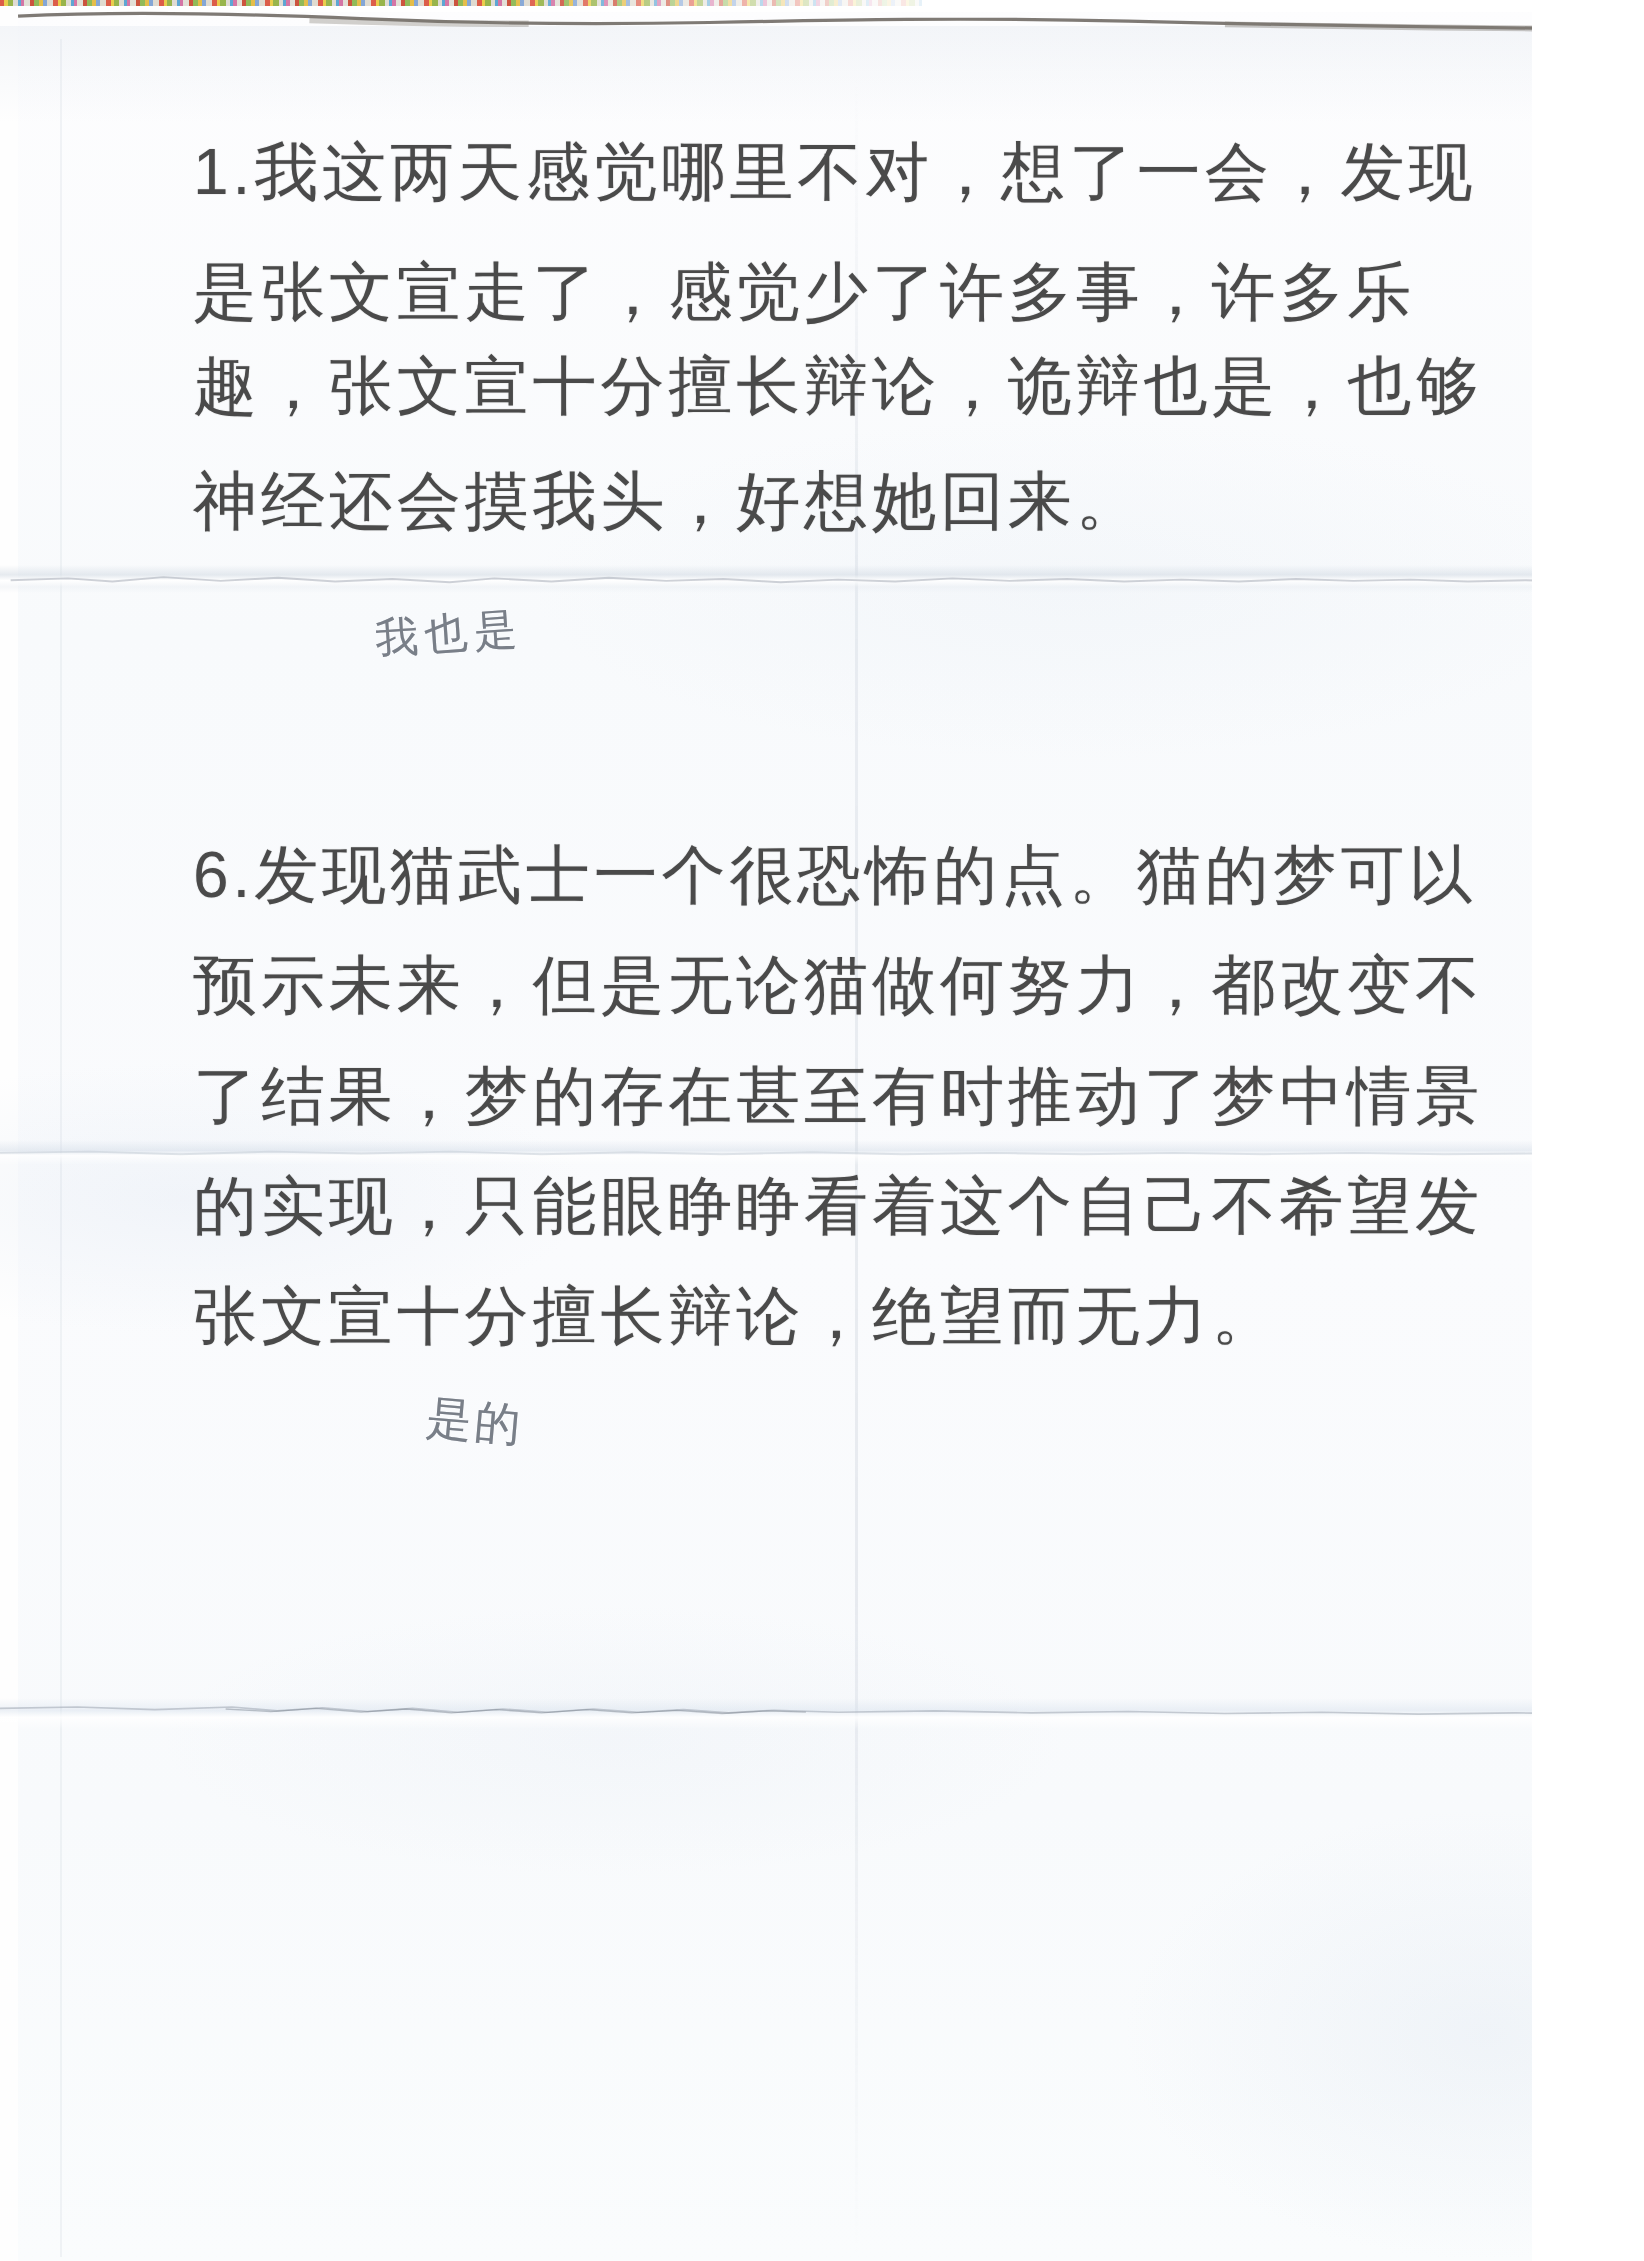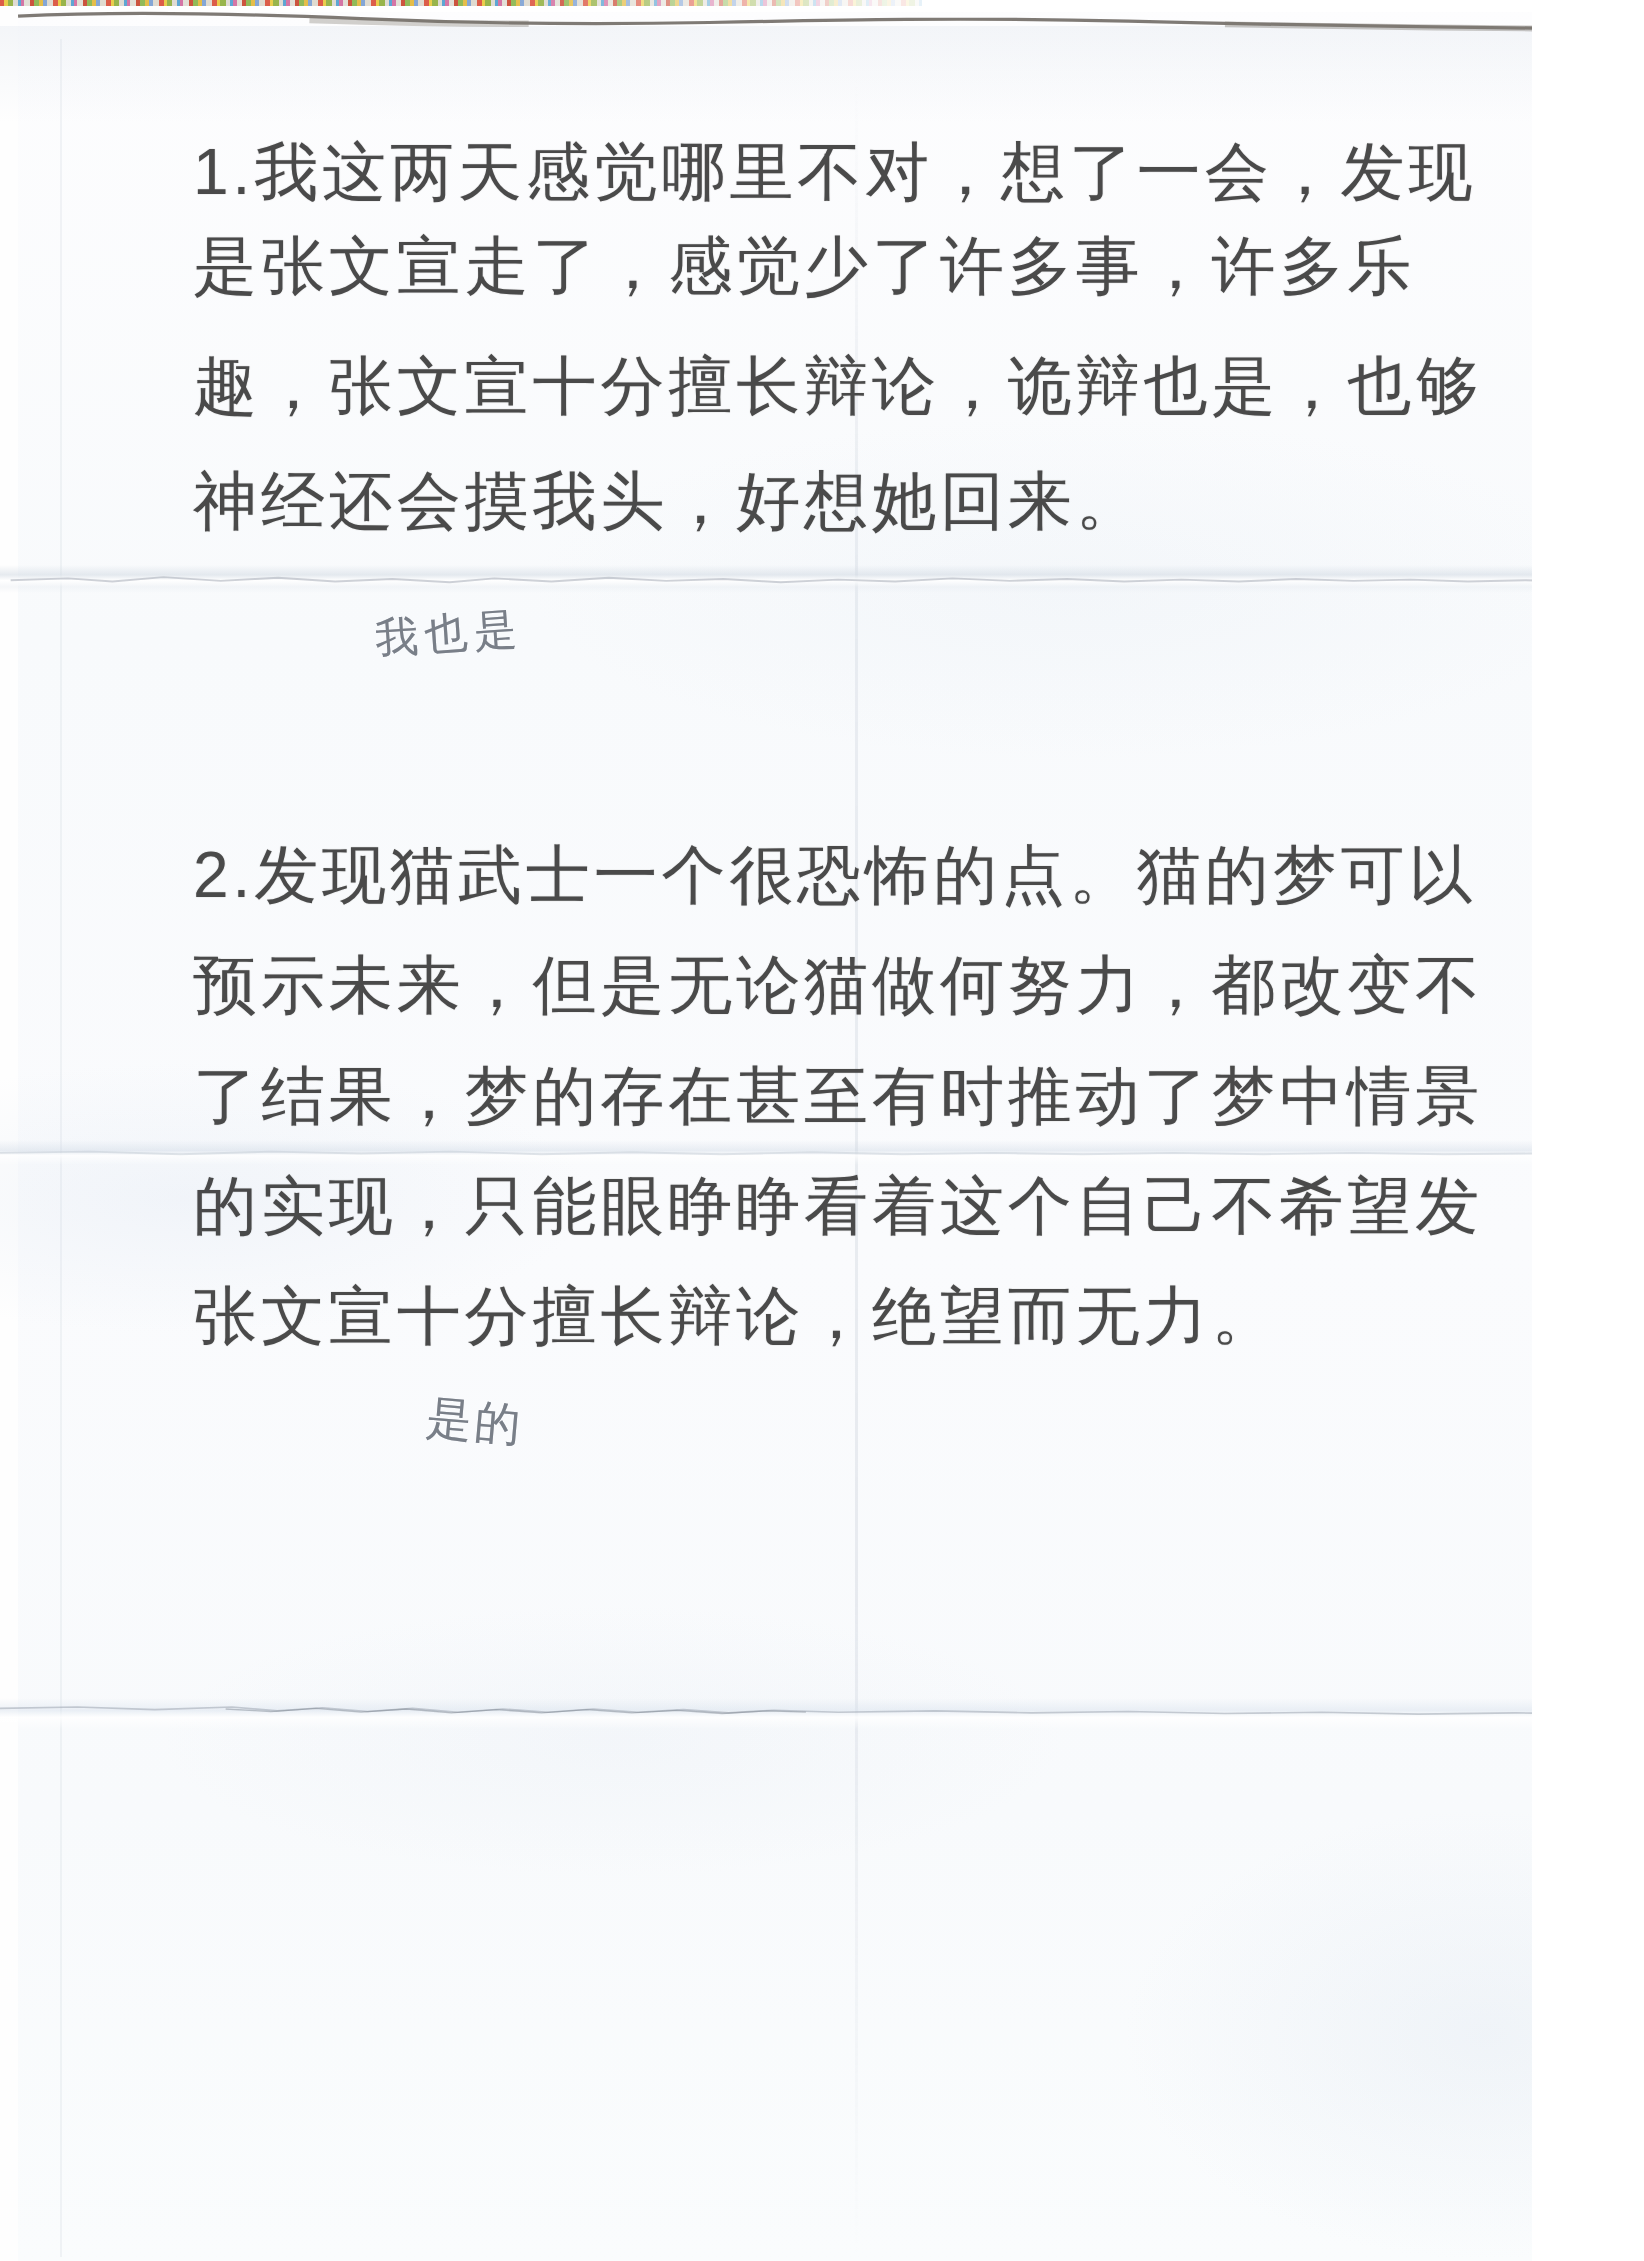--- a/index.html
+++ b/index.html
@@ -52,21 +52,21 @@
   .fold-v2{left:60px;top:39px;width:1.9px;height:2218px;background:rgba(200,208,218,.22);}
   .para{position:absolute;left:193px;}
   .p1{top:137px;}
   .p2{top:840px;}
   .pline{
     position:absolute;left:0;white-space:nowrap;
     font-size:64px;letter-spacing:3.9px;line-height:1.1;
     color:#3d3d3d;opacity:.93;
     text-shadow:0 0 1.3px rgba(70,70,70,.35);
   }
-  .p1 .l1{top:0;}   .p1 .l2{top:95px;font-family:Liberation Serif, serif;} .p1 .l3{top:219px;font-family:Liberation Mono, monospace;} .p1 .l4{top:329px;}
+  .p1 .l1{top:0;}   .p1 .l2{top:120px;} .p1 .l3{top:219px;font-family:Liberation Mono, monospace;} .p1 .l4{top:329px;}
   .p2 .l1{top:0;}   .p2 .l2{top:110px;} .p2 .l3{top:221px;text-align:right;} .p2 .l4{top:331px;} .p2 .l5{top:441px;}
   .hand{
     position:absolute;white-space:nowrap;
     color:rgba(112,117,127,.88);
     text-shadow:0 0 0.6px rgba(130,135,145,.5);
   }
   .hw1{left:375px;top:605px;font-size:43px;letter-spacing:6.4px;transform:rotate(-4deg);}
   .hw2{left:426px;top:1391px;font-size:46px;letter-spacing:2.6px;transform:rotate(5deg);}
 </style>
 </head>
@@ -116,21 +116,21 @@
   <div class="para p1">
     <div class="pline l1">1.我这两天感觉哪里不对，想了一会，发现</div>
     <div class="pline l2">是张文宣走了，感觉少了许多事，许多乐</div>
     <div class="pline l3">趣，张文宣十分擅长辩论，诡辩也是，也够</div>
     <div class="pline l4">神经还会摸我头，好想她回来。</div>
   </div>
 
   <div class="hand hw1">我也是</div>
 
   <div class="para p2">
-    <div class="pline l1">2.发现猫武士一个很恐怖的点。猫的梦可以</div>
+    <div class="pline l1">6.发现猫武士一个很恐怖的点。猫的梦可以</div>
     <div class="pline l2">预示未来，但是无论猫做何努力，都改变不</div>
     <div class="pline l3">了结果，梦的存在甚至有时推动了梦中情景</div>
     <div class="pline l4">的实现，只能眼睁睁看着这个自己不希望发</div>
     <div class="pline l5">张文宣十分擅长辩论，绝望而无力。</div>
   </div>
 
   <div class="hand hw2">是的</div>
 
 </div>
 

